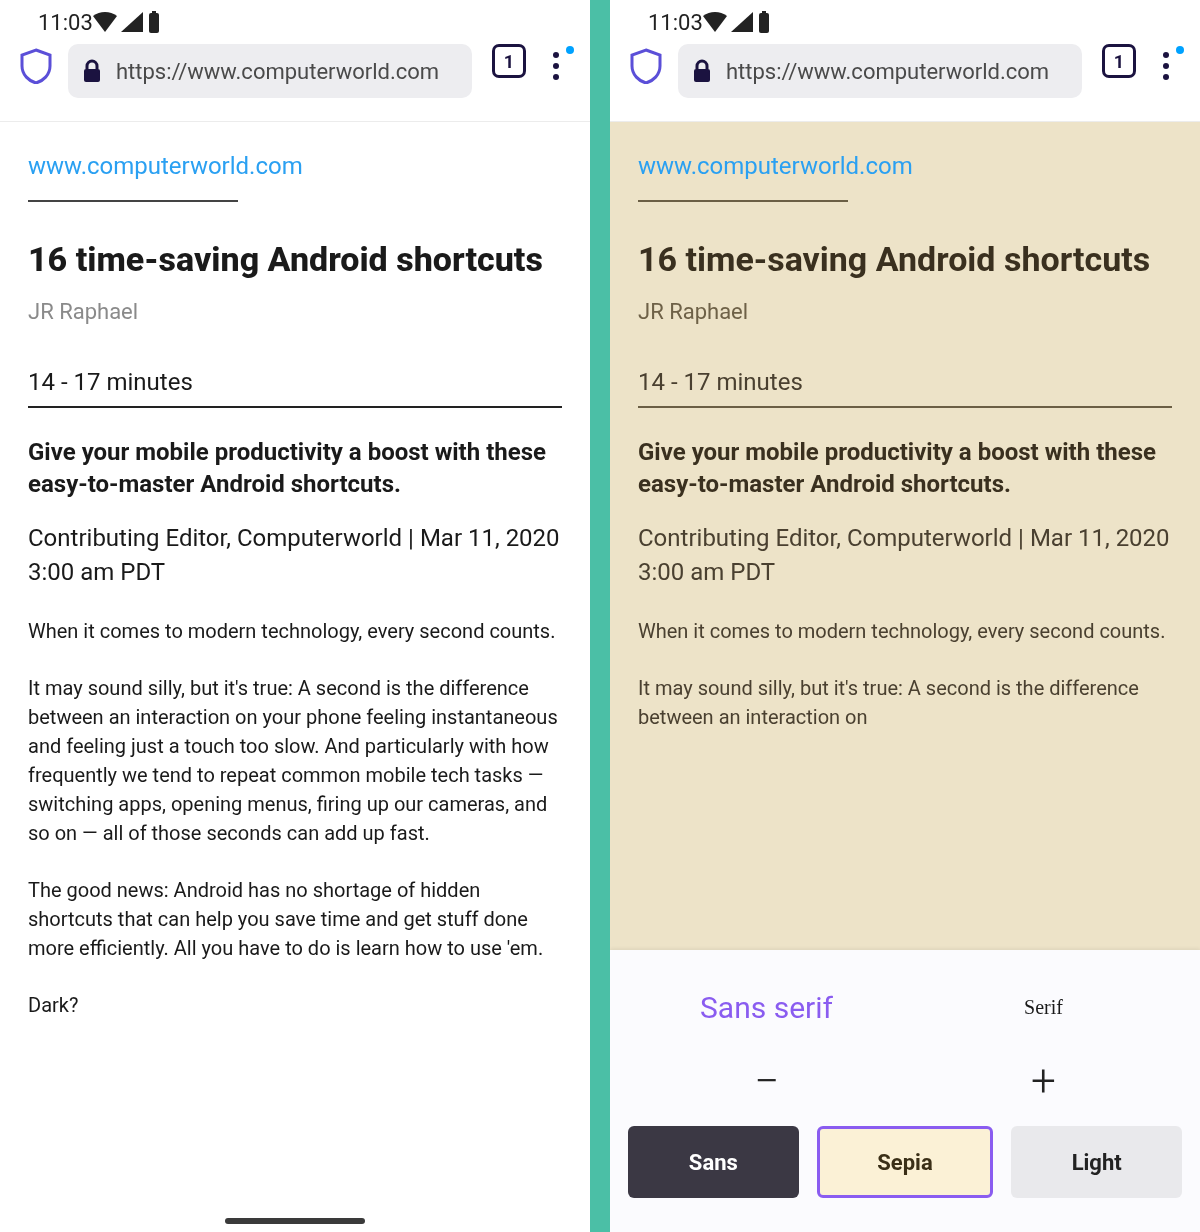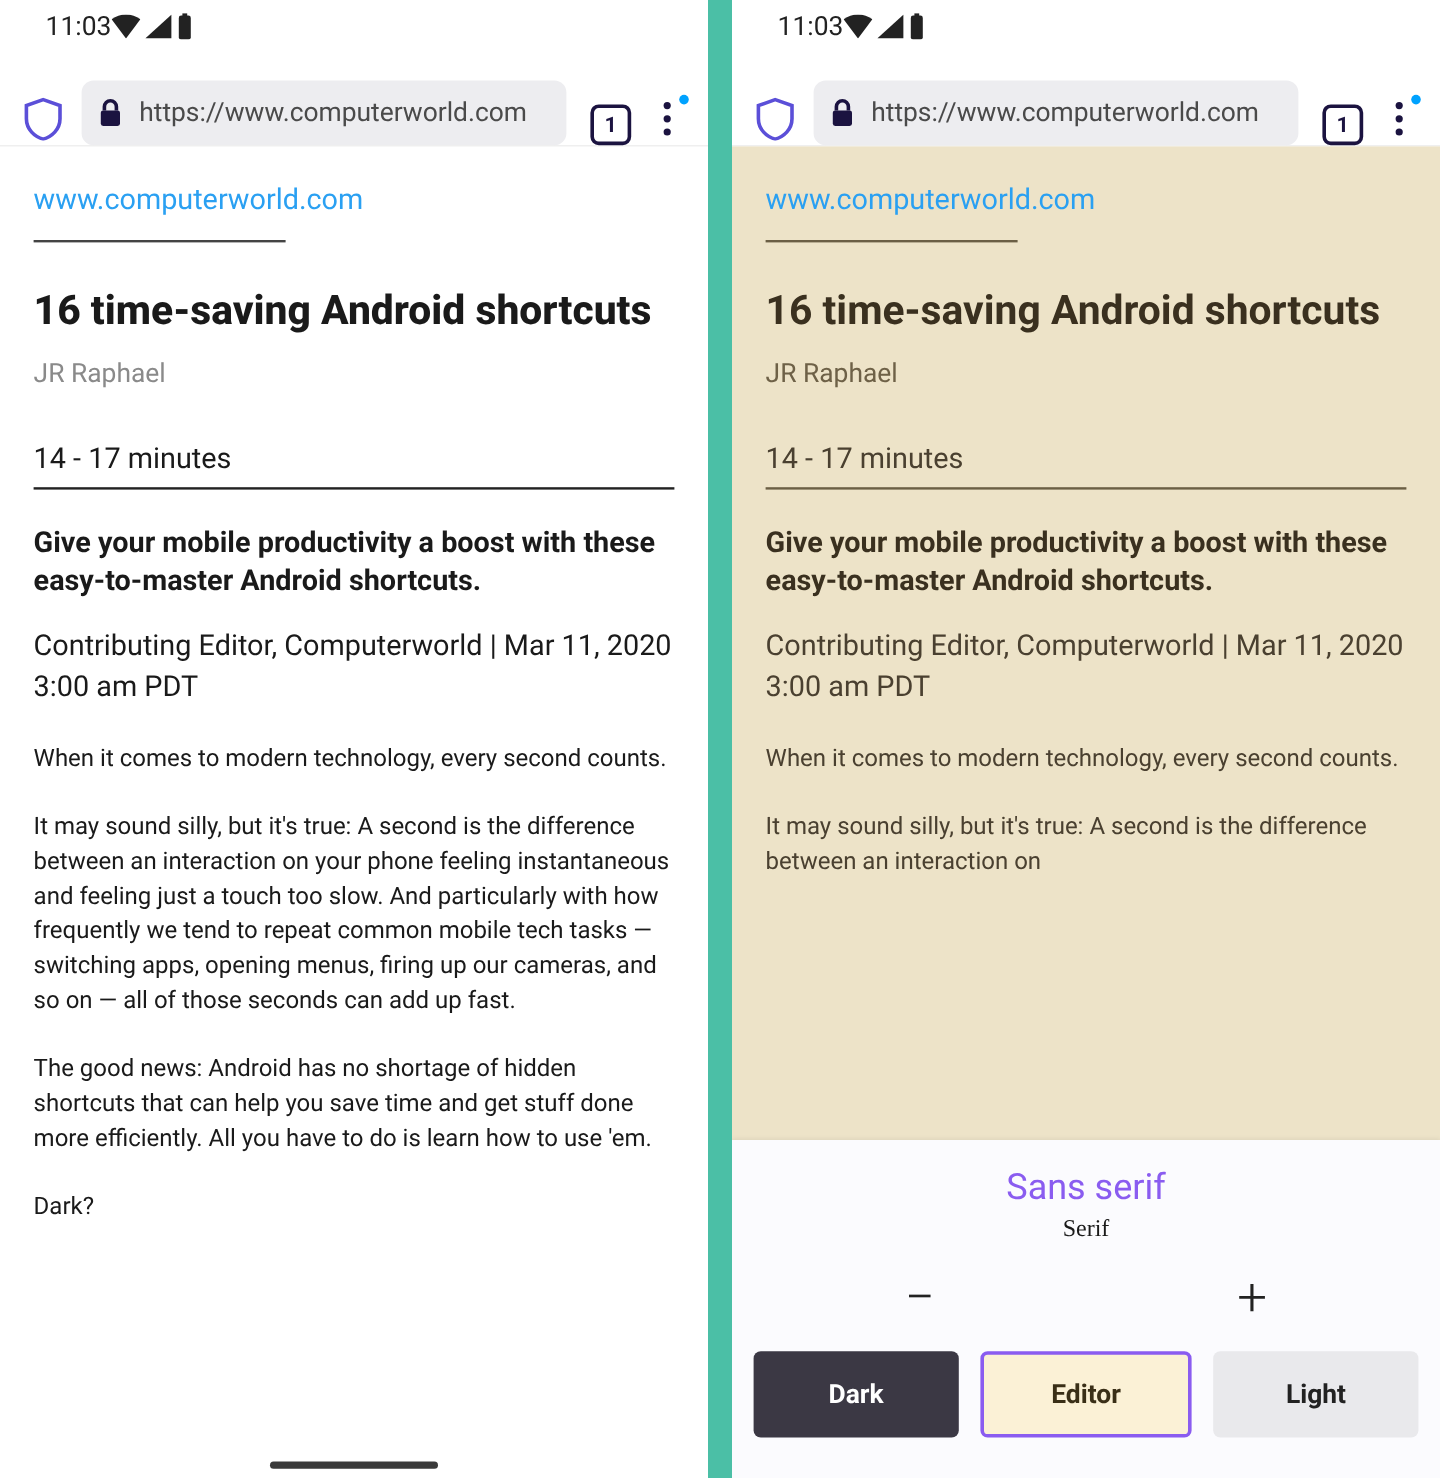--- a/index.html
+++ b/index.html
@@ -33,21 +33,21 @@
     color: #222;
     background:#fff;
   }
   .phone.right .status-bar { background:#fff; }
   .status-icons { display:flex; align-items:center; gap:4px; }
   .status-icons svg { display:block; }
   .toolbar {
     height: 78px;
     background: #fff;
     display: flex;
-    align-items: flex-end;
+    align-items: flex-start;
     padding: 0 14px 0 14px;
     gap: 10px;
     border-bottom: 1px solid #ececec;
   }
   .phone.right .toolbar { background:#fff; }
   .shield {
     width:44px; height:44px; display:flex; align-items:center; justify-content:center;
   }
   .url-pill {
     flex: 1;
@@ -114,21 +114,21 @@
 
   
   .sheet {
     position:absolute; left:0; right:0; bottom:0;
     background:#fbfbfe;
     padding: 22px 18px 28px 18px;
     box-shadow: 0 -1px 4px rgba(0,0,0,.08);
   }
   .sheet-row { display:flex; }
   .sheet-row > * { flex:1; display:flex; align-items:center; justify-content:center; }
-  .font-row { height:70px;flex-direction:column; }
+  .font-row { height:70px; }
   .font-sans { color:#8a5cf0; font-size:30px; font-weight:400; }
   .font-serif { font-family: Georgia, 'Times New Roman', serif; font-size:20px; color:#1a1a1a; }
   .size-row { height:78px; font-size:42px; color:#222; }
   .size-row .minus, .size-row .plus { font-size:44px; font-weight:300;}
   .theme-row { gap:18px; height:78px; margin-top:6px;}
   .theme-btn {
     border-radius:6px; font-size:22px; font-weight:700;
     display:flex; align-items:center; justify-content:center;
     height:72px;
   }
@@ -260,18 +260,18 @@
   <div class="sheet">
     <div class="sheet-row font-row">
       <div class="font-sans">Sans serif</div>
       <div class="font-serif">Serif</div>
     </div>
     <div class="sheet-row size-row">
       <div class="minus">−</div>
       <div class="plus">+</div>
     </div>
     <div class="sheet-row theme-row">
-      <div class="theme-btn theme-dark">Dark</div>
-      <div class="theme-btn theme-sepia">Editor</div>
+      <div class="theme-btn theme-dark">Sans</div>
+      <div class="theme-btn theme-sepia">Sepia</div>
       <div class="theme-btn theme-light">Light</div>
     </div>
   </div>
 </div>
 
 </body></html>

